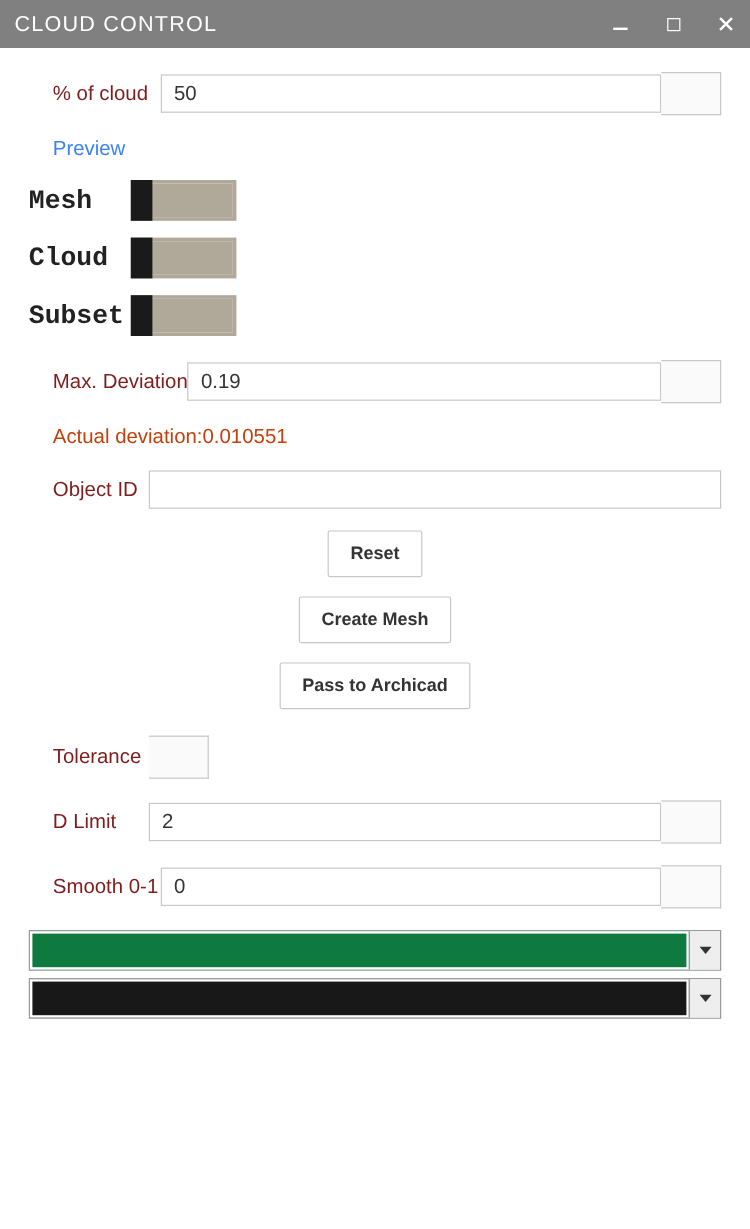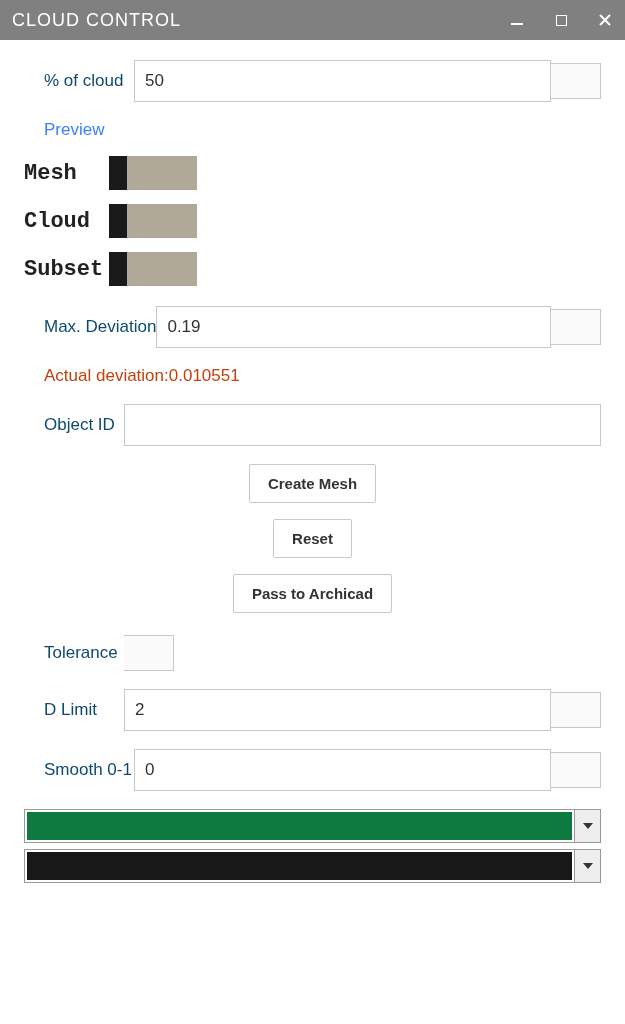--- a/index.html
+++ b/index.html
@@ -71,29 +71,29 @@
       padding: 20px 24px;
       color: #3a3a3a;
     }
     .row {
       display: flex;
       align-items: center;
       margin-bottom: 18px;
     }
     .label {
       font-size: 17px;
-      color: #0c4a6e;
+      color: #7f1d1d;
       min-width: 110px;
     }
     .label-indent {
       padding-left: 20px;
     }
     .text-input {
       flex: 1;
-      height: 42px;
+      height: 32px;
       border: 1px solid #c8c8c8;
       padding: 0 10px;
       font-size: 17px;
       color: #333;
       outline: none;
     }
     .spinner-btns {
       width: 50px;
       height: 36px;
       border: 1px solid #c8c8c8;
@@ -266,24 +266,24 @@
   <div class="info-text">
     <span>Actual deviation:</span><span>0.010551</span>
   </div>
 
   <div class="row">
     <span class="label label-indent" style="min-width:100px">Object ID</span>
     <input class="text-input" type="text" value="" style="">
   </div>
 
   <div class="btn-row">
+    <button class="btn">Reset</button>
+  </div>
+  <div class="btn-row">
     <button class="btn">Create Mesh</button>
-  </div>
-  <div class="btn-row">
-    <button class="btn">Reset</button>
   </div>
   <div class="btn-row" style="margin-bottom:22px">
     <button class="btn">Pass to Archicad</button>
   </div>
 
 
   <div class="row">
     <span class="label label-indent" style="min-width:100px">Tolerance</span>
     <div class="spinner-btns"></div>
   </div>

